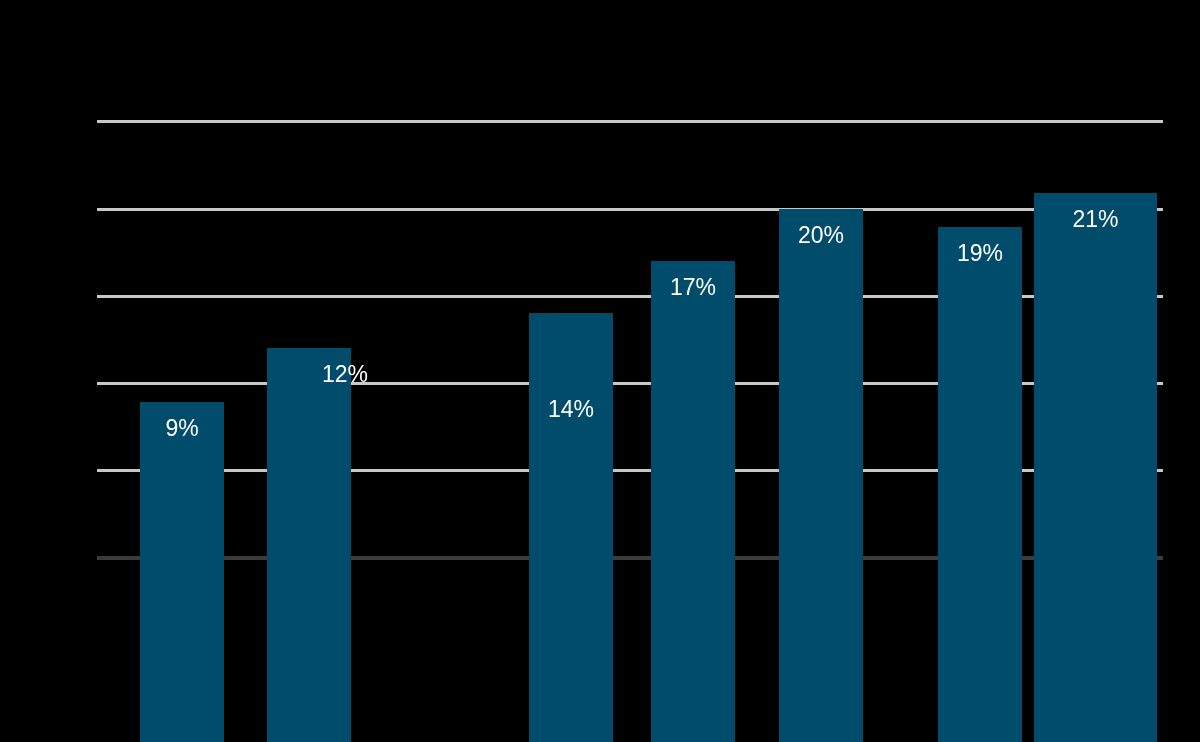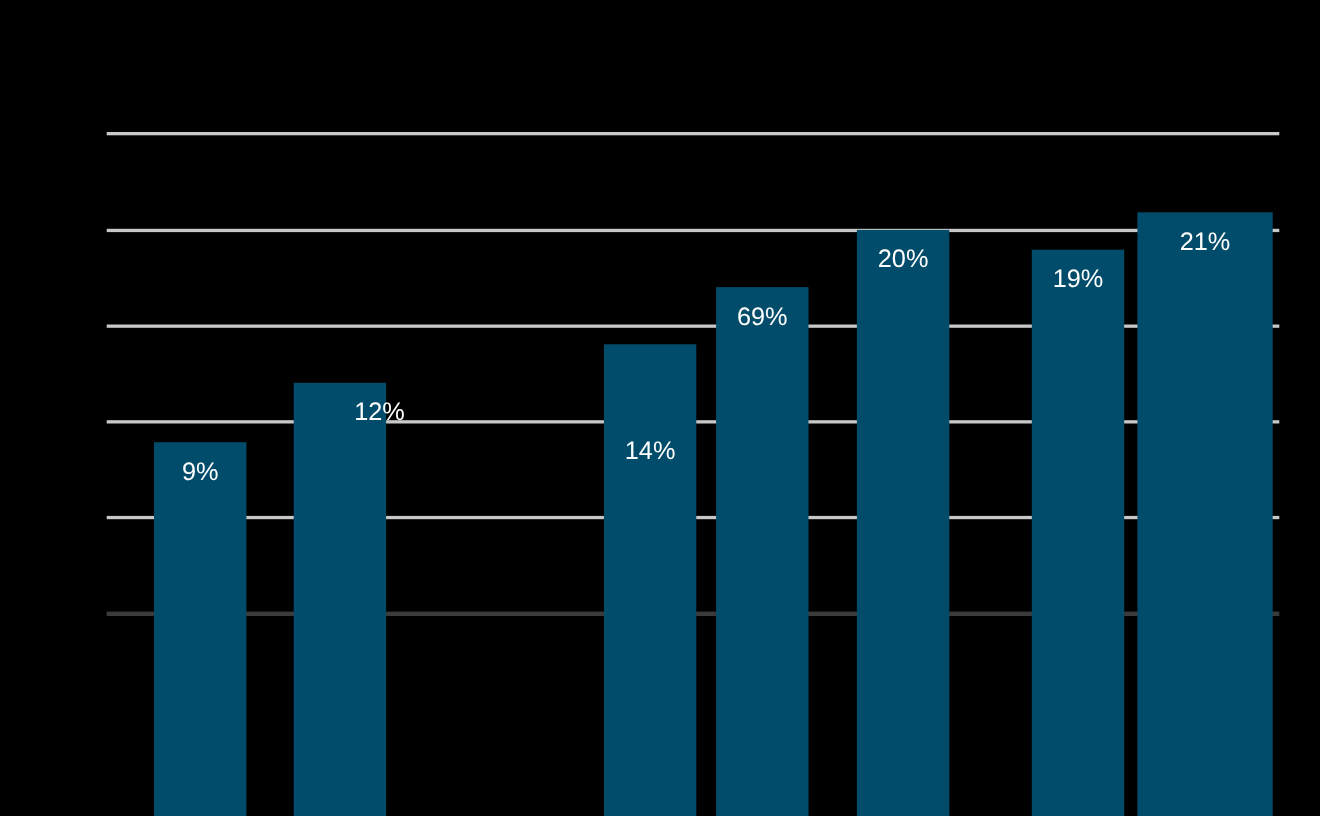--- a/index.html
+++ b/index.html
@@ -90,28 +90,28 @@
         <div class="bar-rect" style="height:340px;"></div>
         <div class="bar-label" style="top:417px;">9%</div>
       </div>
 
       <div class="bar-group" style="left:267px; width:84px; height:742px;">
         <div class="bar-rect" style="height:394px;"></div>
         <div class="bar-label" style="top:363px;padding-left:36px;">12%</div>
       </div>
 
 
-      <div class="bar-group" style="left:549px; width:84px; height:672px;">
+      <div class="bar-group" style="left:529px; width:84px; height:672px;">
         <div class="bar-rect" style="height:429px;"></div>
         <div class="bar-label" style="top:328px;">14%</div>
       </div>
 
       <div class="bar-group" style="left:651px; width:84px; height:742px;">
         <div class="bar-rect" style="height:481px;"></div>
-        <div class="bar-label" style="top:276px;">69%</div>
+        <div class="bar-label" style="top:276px;">17%</div>
       </div>
 
       <div class="bar-group" style="left:779px; width:84px; height:742px;border-radius:29px;">
         <div class="bar-rect" style="height:533px;"></div>
         <div class="bar-label" style="top:224px;">20%</div>
       </div>
 
       <div class="bar-group" style="left:906px; width:84px; height:742px;margin-left:32px;">
         <div class="bar-rect" style="height:515px;"></div>
         <div class="bar-label" style="top:242px;">19%</div>

